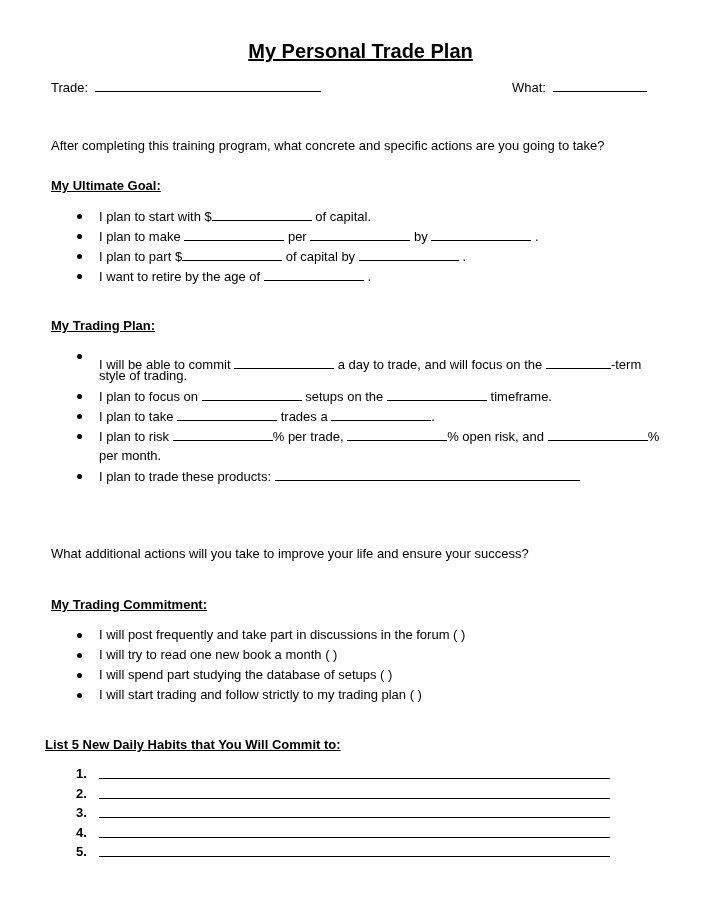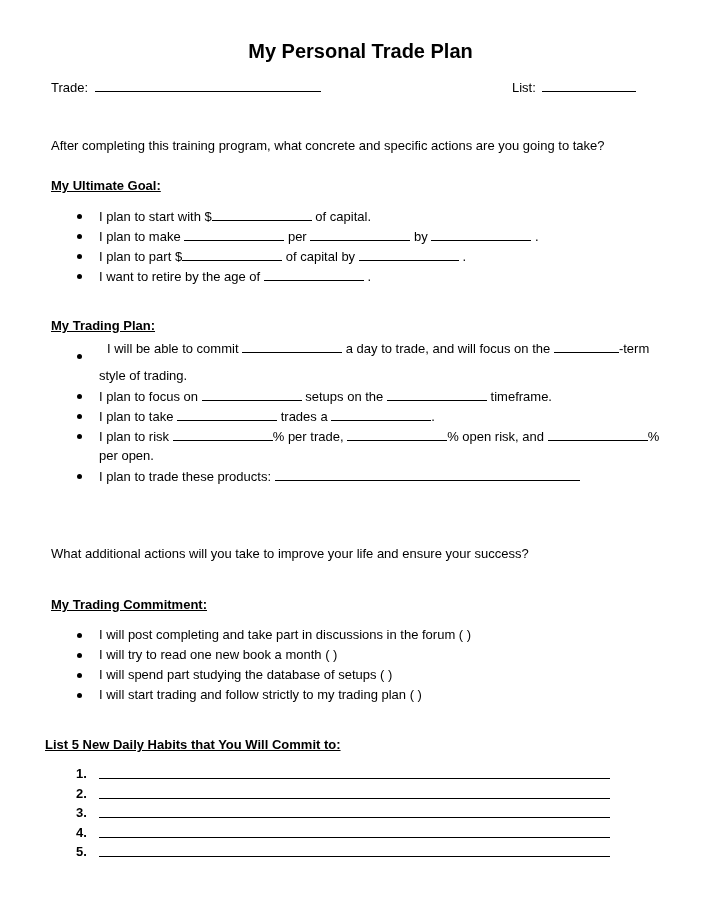--- a/index.html
+++ b/index.html
@@ -3,39 +3,39 @@
 <meta charset="utf-8">
 <style>
   html, body { margin: 0; padding: 0; background: #ffffff; }
   body {
     width: 721px; height: 907px; position: relative; overflow: hidden;
     font-family: "Liberation Sans", sans-serif; color: #000; font-size: 13px;
   }
   .abs { position: absolute; white-space: nowrap; line-height: 16px; }
   .title {
     left: 0; width: 721px; text-align: center; top: 38px;
-    font-size: 20px; font-weight: bold; line-height: 26px;
+    font-size: 20px; font-weight: bold; text-decoration: underline; line-height: 26px;
   }
   .heading { font-weight: bold; text-decoration: underline; font-size: 13px; }
   .bullet { position: absolute; left: 77px; width: 5px; height: 5px; border-radius: 50%; background: #000; }
   .blank { display: inline-block; border-bottom: 1px solid #000; height: 12px; vertical-align: baseline; }
   .numline { position: absolute; left: 99px; width: 511px; border-bottom: 1.5px solid #000; }
   .num { font-weight: bold; }
 </style>
 </head>
 <body>
 
 <div class="abs title">My Personal Trade Plan</div>
 
 <div class="abs" style="left:51px; top:79px;">
   <span>Trade:</span>
   <span class="blank" style="width:226px; margin-left:3px;"></span>
 </div>
 <div class="abs" style="left:512px; top:79px;">
-  <span>List:</span>
+  <span>What:</span>
   <span class="blank" style="width:94px; margin-left:3px;"></span>
 </div>
 
 <div class="abs" style="left:51px; top:138px;">After completing this training program, what concrete and specific actions are you going to take?</div>
 
 <div class="abs heading" style="left:51px; top:178px;">My Ultimate Goal:</div>
 
 <div class="bullet" style="top:214px;"></div>
 <div class="abs" style="left:99px; top:208px;">
   <span>I plan to start with $</span><span class="blank" style="width:100px;"></span>
@@ -64,21 +64,21 @@
 <div class="bullet" style="top:274px;"></div>
 <div class="abs" style="left:99px; top:268px;">
   <span>I want to retire by the age of</span>
   <span class="blank" style="width:100px;"></span>
   <span>.</span>
 </div>
 
 <div class="abs heading" style="left:51px; top:318px;">My Trading Plan:</div>
 
 <div class="bullet" style="top:354px;"></div>
-<div class="abs" style="left:99px; top:340px;margin-left:8px;">
+<div class="abs" style="left:99px; top:356px;">
   <span>I will be able to commit</span>
   <span class="blank" style="width:100px;"></span>
   <span>a day to trade, and will focus on the</span>
   <span class="blank" style="width:65px;"></span><span>-term</span>
 </div>
 <div class="abs" style="left:99px; top:368px;">style of trading.</div>
 
 <div class="bullet" style="top:394px;"></div>
 <div class="abs" style="left:99px; top:388px;">
   <span>I plan to focus on</span>
@@ -96,34 +96,34 @@
   <span class="blank" style="width:100px;"></span><span>.</span>
 </div>
 
 <div class="bullet" style="top:434px;"></div>
 <div class="abs" style="left:99px; top:428px;">
   <span>I plan to risk</span>
   <span class="blank" style="width:100px;"></span><span>% per trade,</span>
   <span class="blank" style="width:100px;"></span><span>% open risk, and</span>
   <span class="blank" style="width:100px;"></span><span>%</span>
 </div>
-<div class="abs" style="left:99px; top:448px;">per open.</div>
+<div class="abs" style="left:99px; top:448px;">per month.</div>
 
 <div class="bullet" style="top:474px;"></div>
 <div class="abs" style="left:99px; top:468px;">
   <span>I plan to trade these products:</span>
   <span class="blank" style="width:305px;"></span>
 </div>
 
 <div class="abs" style="left:51px; top:546px;text-align:center;">What additional actions will you take to improve your life and ensure your success?</div>
 
 <div class="abs heading" style="left:51px; top:597px;">My Trading Commitment:</div>
 
 <div class="bullet" style="top:633px;"></div>
-<div class="abs" style="left:99px; top:627px;">I will post completing and take part in discussions in the forum (    )</div>
+<div class="abs" style="left:99px; top:627px;">I will post frequently and take part in discussions in the forum (    )</div>
 <div class="bullet" style="top:653px;"></div>
 <div class="abs" style="left:99px; top:647px;">I will try to read one new book a month (    )</div>
 <div class="bullet" style="top:673px;"></div>
 <div class="abs" style="left:99px; top:667px;">I will spend part studying the database of setups (    )</div>
 <div class="bullet" style="top:693px;"></div>
 <div class="abs" style="left:99px; top:687px;">I will start trading and follow strictly to my trading plan (    )</div>
 
 <div class="abs heading" style="left:45px; top:737px;">List 5 New Daily Habits that You Will Commit to:</div>
 
 <div class="abs num" style="left:76px; top:766px;">1.</div>

